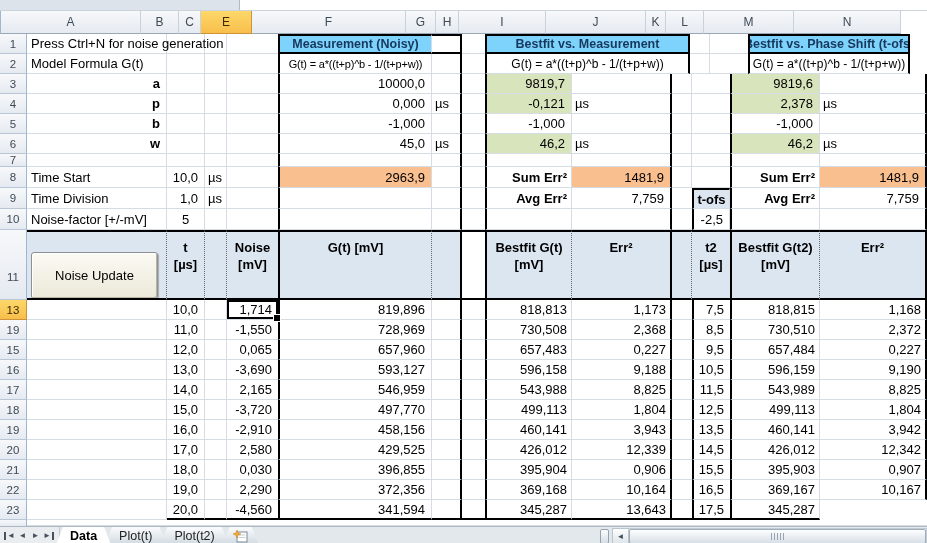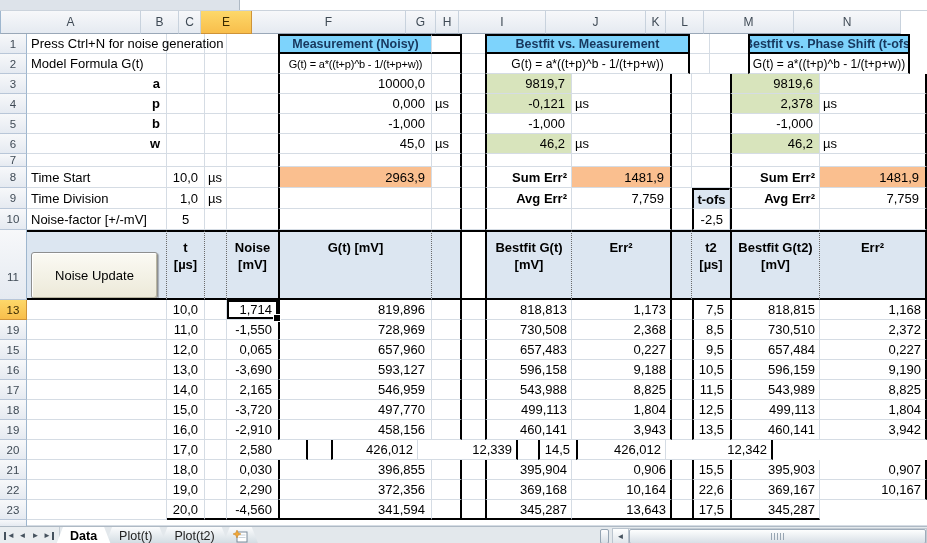--- a/index.html
+++ b/index.html
@@ -445,20 +445,21 @@
     <div class="cell h20 w-l num bl nor">13,5</div>
     <div class="cell h20 w-m num padr4 bl">460,141</div>
     <div class="cell h20 w-n num padr4 br">3,942</div>
   </div>
       <div class="r rowdata">
     <div class="cell h20 rh">20</div>
     <div class="cell h20 w-a"></div>
     <div class="cell h20 w-b num">17,0</div>
     <div class="cell h20 w-c"></div>
     <div class="cell h20 w-e num nor noisecell">2,580</div>
+    <div class="cell h20 w-f num bl">429,525</div>
     <div class="cell h20 w-g br"></div>
     <div class="cell h20 w-h nor"></div>
     <div class="cell h20 w-i num padr4 bl">426,012</div>
     <div class="cell h20 w-j num padr4 br">12,339</div>
     <div class="cell h20 w-k nor"></div>
     <div class="cell h20 w-l num bl nor">14,5</div>
     <div class="cell h20 w-m num padr4 bl">426,012</div>
     <div class="cell h20 w-n num padr4 br">12,342</div>
   </div>
       <div class="r rowdata">
@@ -482,21 +483,21 @@
     <div class="cell h20 w-a"></div>
     <div class="cell h20 w-b num">19,0</div>
     <div class="cell h20 w-c"></div>
     <div class="cell h20 w-e num nor noisecell">2,290</div>
     <div class="cell h20 w-f num bl">372,356</div>
     <div class="cell h20 w-g br"></div>
     <div class="cell h20 w-h nor"></div>
     <div class="cell h20 w-i num padr4 bl">369,168</div>
     <div class="cell h20 w-j num padr4 br">10,164</div>
     <div class="cell h20 w-k nor"></div>
-    <div class="cell h20 w-l num bl nor">22,6</div>
+    <div class="cell h20 w-l num bl nor">16,5</div>
     <div class="cell h20 w-m num padr4 bl">369,167</div>
     <div class="cell h20 w-n num padr4 br">10,167</div>
   </div>
       <div class="r rowdata">
     <div class="cell h20 rh">23</div>
     <div class="cell h20 w-a"></div>
     <div class="cell h20 w-b num bb">20,0</div>
     <div class="cell h20 w-c bb"></div>
     <div class="cell h20 w-e num nor noisecell bb">-4,560</div>
     <div class="cell h20 w-f num bl bb">341,594</div>

